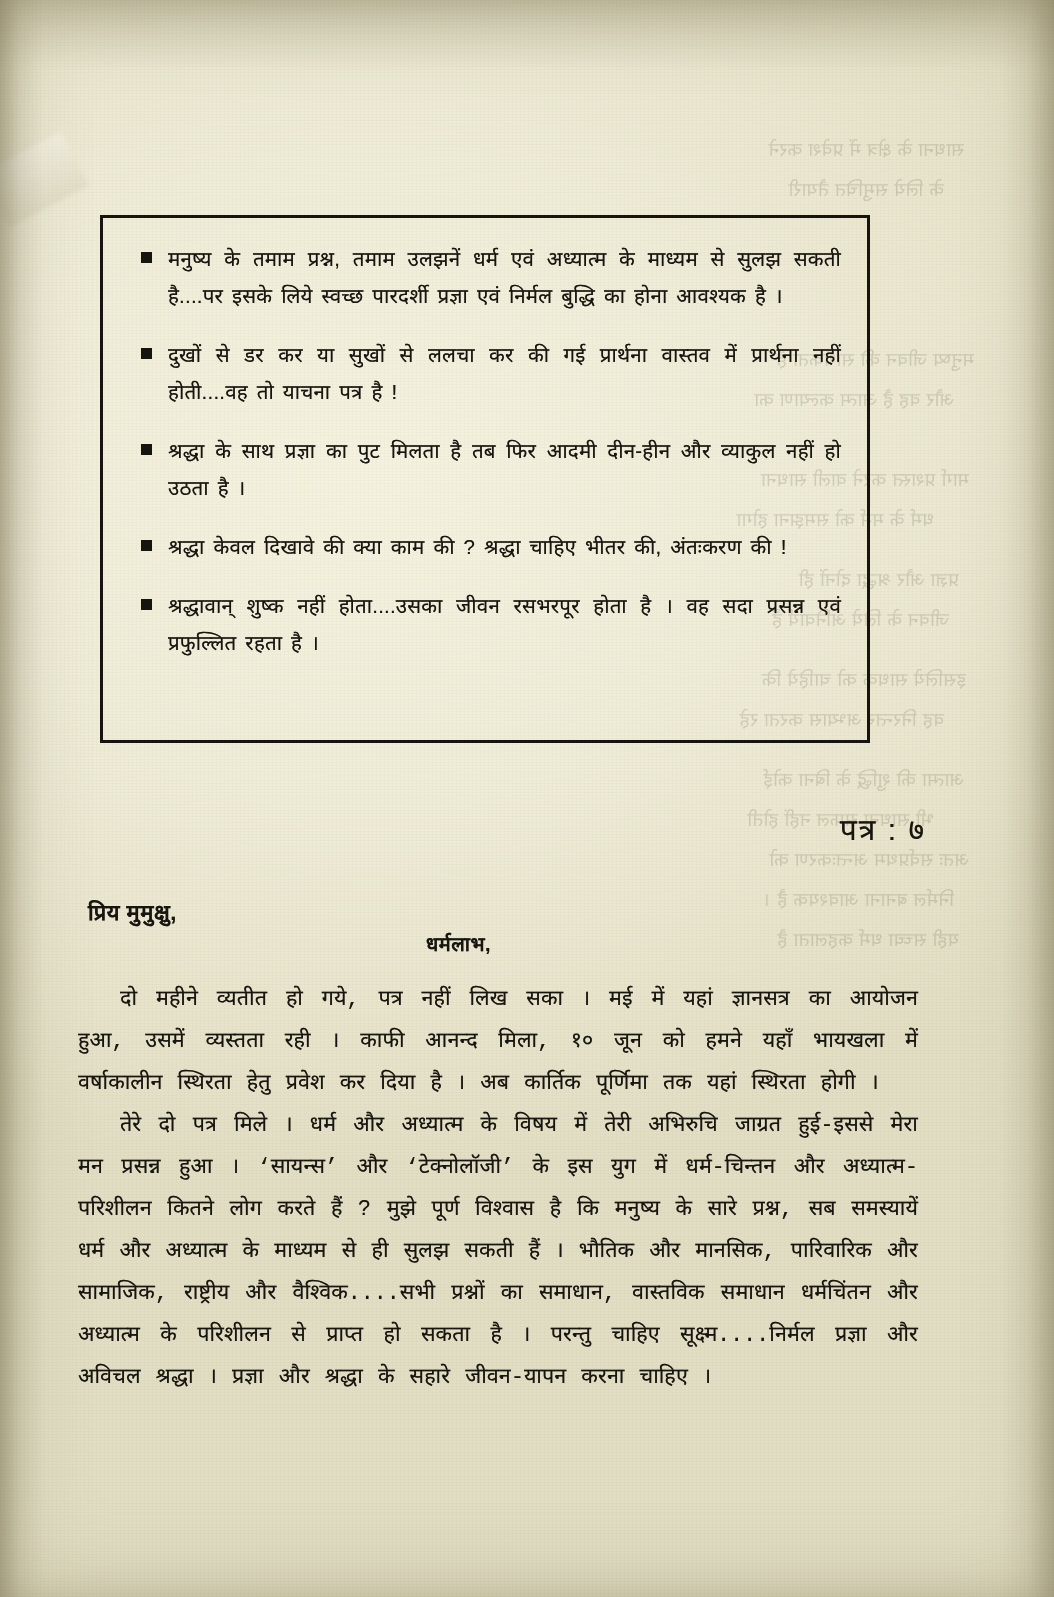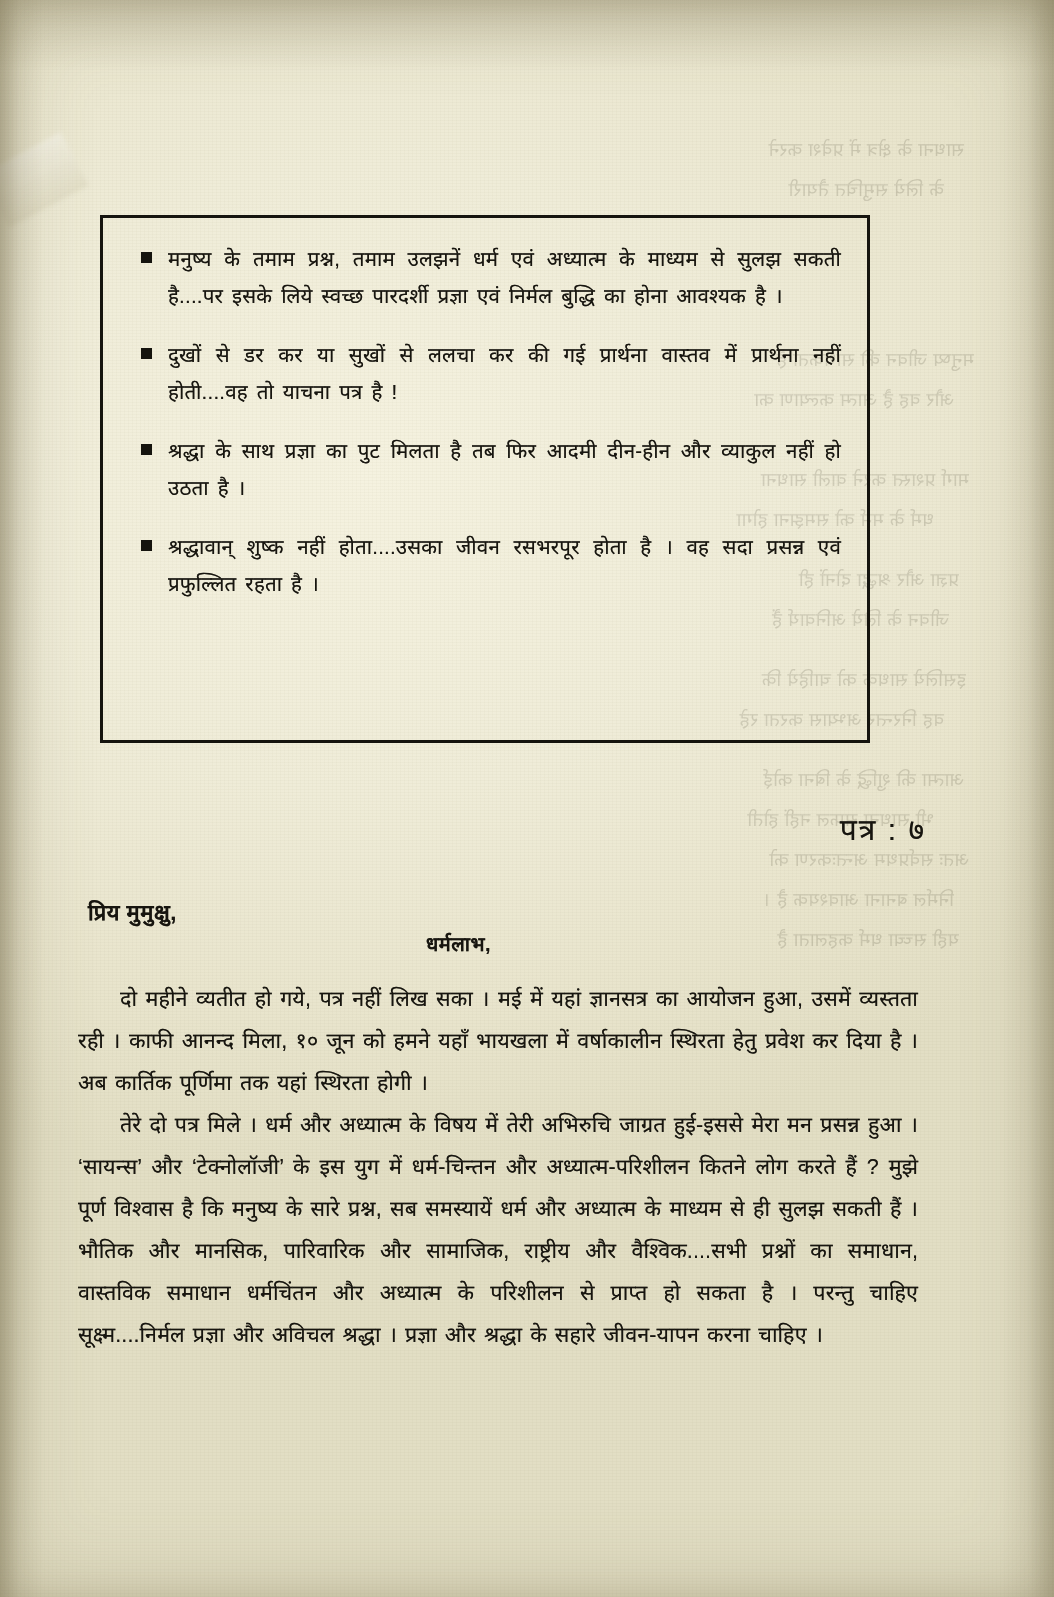--- a/index.html
+++ b/index.html
@@ -161,20 +161,21 @@
     width: 840px;
     font-size: 21.5px;
     line-height: 42px;
     letter-spacing: .1px;
     word-spacing: 2px;
     text-align: justify;
   }
   .body-text p {
     margin: 0;
     text-indent: 42px;
+    font-family: Liberation Mono, monospace;
   }
   .body-text p.second { margin-top: 0; }
 
   
   .ink { text-shadow: 0 0 .4px rgba(20,18,12,.55); }
 </style>
 </head>
 <body>
 
 <div class="page">
@@ -207,20 +208,24 @@
     <div class="bullet-row">
       <span class="bullet-marker"></span>
       <span class="bullet-text ink">दुखों से डर कर या सुखों से ललचा कर की गई प्रार्थना वास्तव में प्रार्थना नहीं होती....वह तो याचना पत्र है !</span>
     </div>
 
     <div class="bullet-row">
       <span class="bullet-marker"></span>
       <span class="bullet-text ink">श्रद्धा के साथ प्रज्ञा का पुट मिलता है तब फिर आदमी दीन-हीन और व्याकुल नहीं हो उठता है ।</span>
     </div>
 
+    <div class="bullet-row">
+      <span class="bullet-marker"></span>
+      <span class="bullet-text ink">श्रद्धा केवल दिखावे की क्या काम की ? श्रद्धा चाहिए भीतर की, अंतःकरण की !</span>
+    </div>
 
     <div class="bullet-row">
       <span class="bullet-marker"></span>
       <span class="bullet-text ink">श्रद्धावान् शुष्क नहीं होता....उसका जीवन रसभरपूर होता है । वह सदा प्रसन्न एवं प्रफुल्लित रहता है ।</span>
     </div>
 
   </div>
 
   <div class="letter-heading ink">पत्र : ७</div>
 

